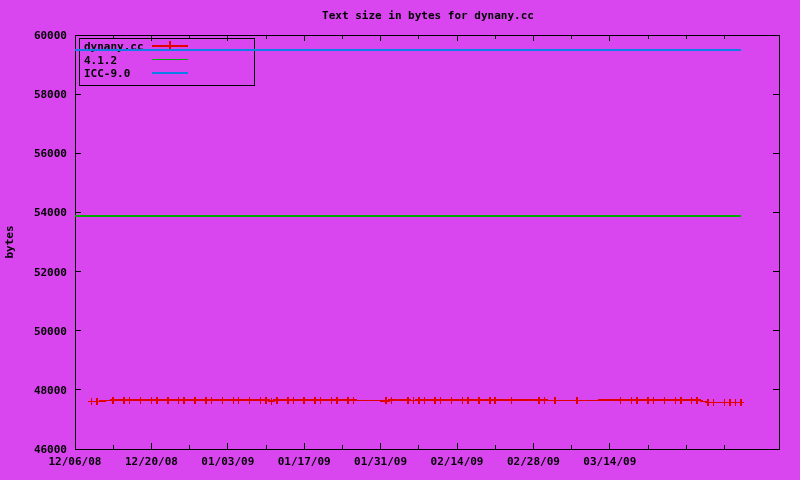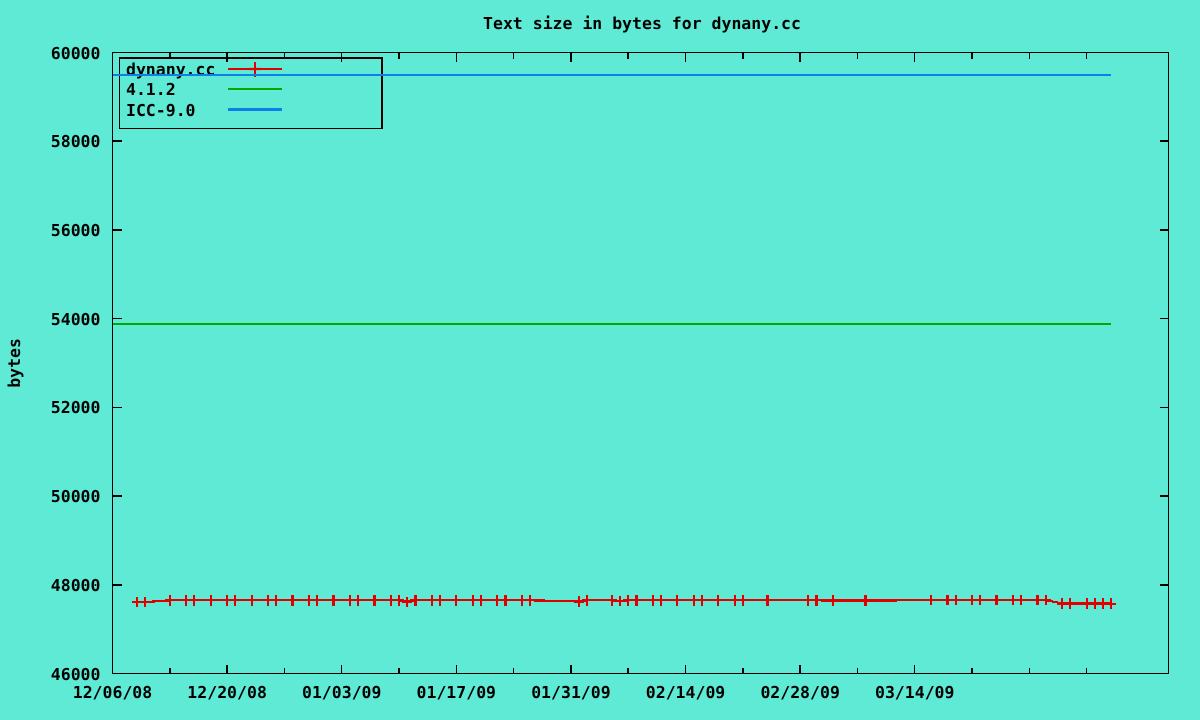--- a/index.html
+++ b/index.html
@@ -1,16 +1,16 @@
 <!DOCTYPE html>
 <html><head>
 <meta charset="utf-8">
 <style>
   html,body{margin:0;padding:0;background:#ffffff;}
-  .screen{position:relative;width:800px;height:480px;background:#5eead4;overflow:hidden;}
+  .screen{position:relative;width:800px;height:480px;background:#d946ef;overflow:hidden;}
   svg text{
     font-family:"DejaVu Sans Mono","Liberation Mono",monospace;
     font-size:11px;
     font-weight:bold;
     fill:#000000;
   }
 </style>
 </head>
 <body>
 

